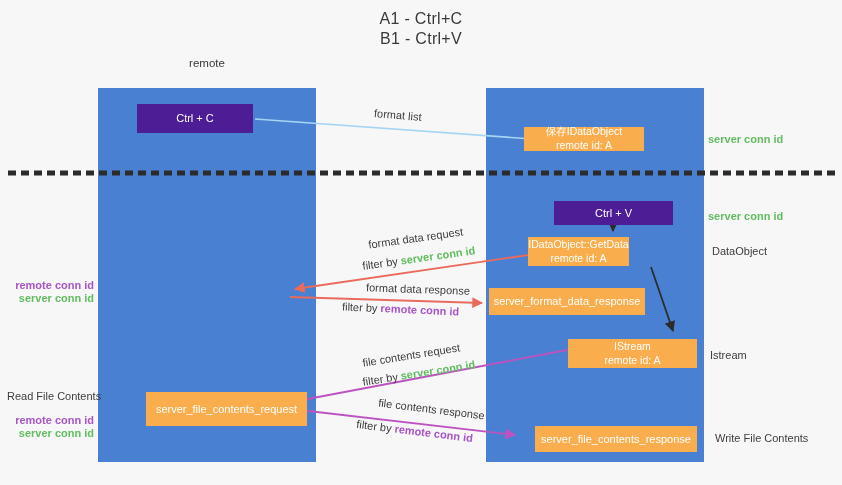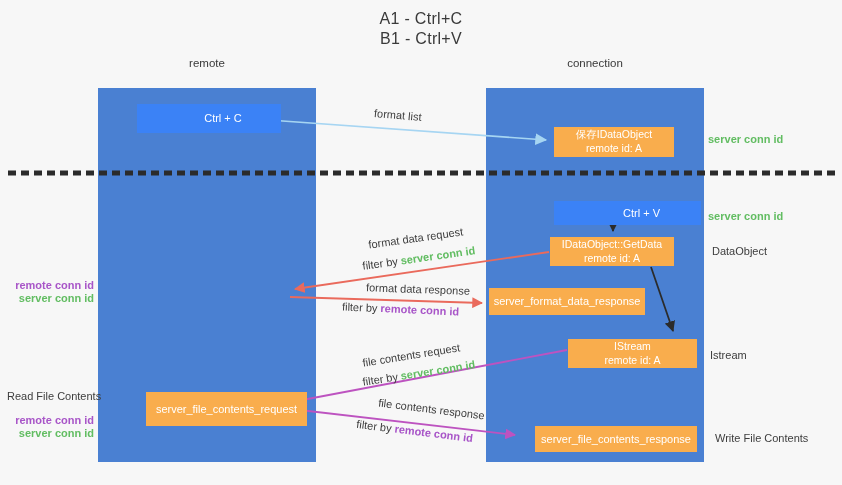--- a/index.html
+++ b/index.html
@@ -19,21 +19,21 @@
   .lane { position:absolute; top:88px; height:374px; width:218px; background:#4a80d2; }
   .lane-left  { left:98px;  }
   .lane-right { left:486px; }
   svg.overlay { position:absolute; left:0; top:0; pointer-events:none; }
   .node {
     position:absolute; display:flex; flex-direction:column;
     align-items:center; justify-content:center;
     color:#ffffff; font-size:11px; line-height:1.3; text-align:center;
     white-space:nowrap;
   }
-  .node-green  { background:#3b82f6;padding-left:28px; }
+  .node-green  { background:#4c1d95; }
   .node-orange { background:#f9ad4d; }
   .node .sub { font-size:10.5px; }
   .flow-label {
     position:absolute; font-size:11px; color:#3d3d3d;
     white-space:nowrap; transform-origin:center center;
   }
   .flow-label .gap { display:inline-block; width:3px; }
   .green-text  { color:#62bd62; font-weight:bold; }
   .purple-text { color:#a855c8; font-weight:bold; }
   .side-label  { position:absolute; font-size:11px; white-space:nowrap; }
@@ -48,21 +48,20 @@
 
   <div class="title">
     <div>A1 - Ctrl+C</div>
     <div>B1 - Ctrl+V</div>
   </div>
 
   <div class="col-header" style="left:98px;">
     <div>remote</div>
   </div>
   <div class="col-header" style="left:486px;">
-    <div>connection</div>
   </div>
 
   <div class="lane lane-left"></div>
   <div class="lane lane-right"></div>
 
   <svg class="overlay" width="842" height="485" viewBox="0 0 842 485">
     <defs>
       <marker id="m-blue" viewBox="0 0 10 10" refX="9" refY="5" markerWidth="7" markerHeight="7" orient="auto">
         <path d="M0,0 L10,5 L0,10 z" fill="#a6d5f2"></path>
       </marker>
@@ -86,28 +85,28 @@
     <path d="M291,409 L515,435" stroke="#bd53c0" stroke-width="1.8" fill="none" marker-end="url(#m-mag)"></path>
   </svg>
 
   <div class="node node-green" style="left:137px; top:104px; width:116px; height:29px;">
     <div>Ctrl + C</div>
   </div>
   <div class="node node-orange" style="left:146px; top:392px; width:161px; height:34px;">
     <div>server_file_contents_request</div>
   </div>
 
-  <div class="node node-orange" style="left:554px; top:127px; width:120px; height:30px;">
+  <div class="node node-orange" style="left:524px; top:127px; width:120px; height:24px;">
     <div class="sub">保存IDataObject</div>
     <div class="sub">remote id: A</div>
   </div>
   <div class="node node-green" style="left:554px; top:182px; width:119px; height:24px;margin-top:19px;">
     <div>Ctrl + V</div>
   </div>
-  <div class="node node-orange" style="left:550px; top:237px; width:124px; height:29px;">
+  <div class="node node-orange" style="left:528px; top:237px; width:101px; height:29px;">
     <div class="sub">IDataObject::GetData</div>
     <div class="sub">remote id: A</div>
   </div>
   <div class="node node-orange" style="left:489px; top:288px; width:156px; height:27px;">
     <div>server_format_data_response</div>
   </div>
   <div class="node node-orange" style="left:568px; top:339px; width:129px; height:29px;">
     <div class="sub">IStream</div>
     <div class="sub">remote id: A</div>
   </div>

